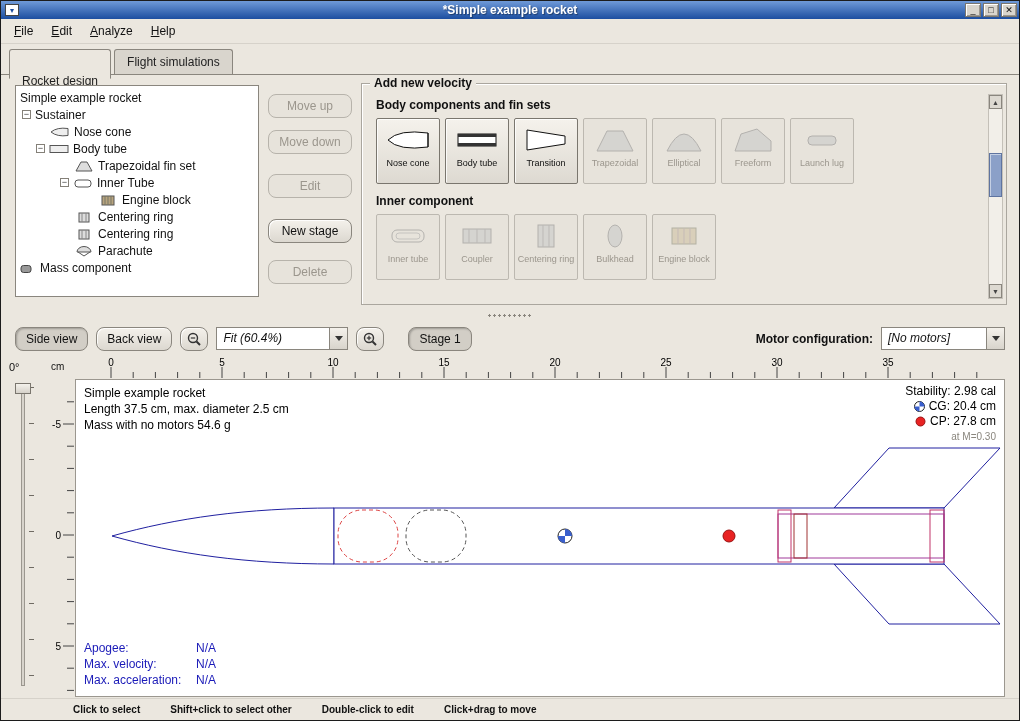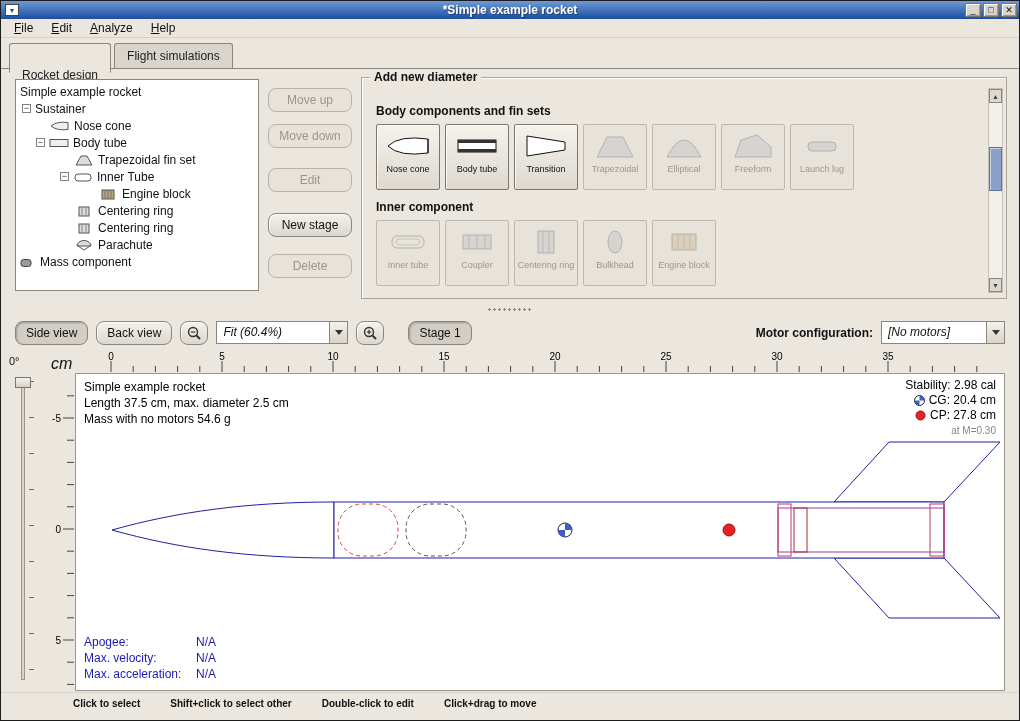--- a/index.html
+++ b/index.html
@@ -24,21 +24,21 @@
     position:absolute; left:0; right:0; text-align:center;
     color:#fff; font-size:12px; font-weight:bold; text-shadow:1px 1px 1px rgba(0,0,0,.4);
   }
   .win-btns { margin-left:auto; display:flex; gap:2px; z-index:2; }
   .win-btn {
     width:16px; height:14px; background:#d9d5cd; border:1px solid #7a766e;
     box-shadow:inset 1px 1px 0 #fff, inset -1px -1px 0 #9b978f;
     font-size:9px; line-height:12px; text-align:center; color:#111; cursor:default;
   }
   
-  .menubar { height:19px; display:flex; align-items:center; padding-left:4px;
+  .menubar { height:25px; display:flex; align-items:center; padding-left:4px;
     border-bottom:1px solid #d6d2ca; background:#ebe7df; }
   .menu-item { display:inline-block; padding:3px 9px; font-size:12px; color:#111; }
   .menu-item::first-letter { text-decoration:underline; }
   
   .tabstrip { height:31px; padding:5px 0 0 8px; border-bottom:1px solid #8a867e; display:flex; }
   .tab {
     font-size:12px; padding:5px 12px 4px; border:1px solid #8a867e; border-bottom:none;
     border-radius:3px 3px 0 0; background:#d9d5cd; color:#222; margin-right:3px;
   }
   .tab.active { background:#ebe7df; margin-bottom:-1px; padding-top:24px; border-bottom:1px solid #ebe7df; }
@@ -66,21 +66,21 @@
   .actions .btn { position:absolute; width:84px; height:24px; line-height:22px; }
   
   .group {
     position:absolute; left:360px; top:8px; width:646px; height:222px;
     border:1px solid #aaa69e; box-shadow:inset 1px 1px 0 #fff;
   }
   .group-title {
     position:absolute; top:-8px; left:8px; background:#ebe7df; padding:0 4px;
     font-size:12px; font-weight:bold; color:#111;
   }
-  .group-inner { padding:12px 26px 0 14px;margin-top:12px; }
+  .group-inner { padding:12px 26px 0 14px; }
   .section-label { font-size:12px; font-weight:bold; color:#111; margin:2px 0 6px; }
   .comp-row { display:flex; gap:5px; margin-bottom:10px; }
   .comp-btn {
     width:64px; height:66px; display:flex; flex-direction:column; align-items:center;
     padding-top:5px; background:linear-gradient(#f5f2ec,#ddd9d1);
     border:1px solid #7a766e; border-radius:2px; box-shadow:inset 1px 1px 0 rgba(255,255,255,.8);
     cursor:default;
   }
   .comp-btn.off { background:#e7e3db; border-color:#bcb8b0; box-shadow:none; }
   .comp-btn.off .comp-label { color:#9b968d; }
@@ -115,21 +115,21 @@
   
   .view-panel { position:relative; height:341px; }
   .rot-strip { position:absolute; left:0; top:0; bottom:0; width:46px; }
   .rot-label { position:absolute; left:8px; top:4px; font-size:11px; color:#111; }
   .rot-track { position:absolute; left:20px; top:30px; bottom:12px; width:4px;
     background:#d8d4cc; border:1px solid #9b978f; }
   .rot-ticks { position:absolute; left:28px; top:30px; bottom:12px; width:5px;
     background-image:repeating-linear-gradient(#6f6b63 0 1px, transparent 1px 36px); }
   .rot-handle { position:absolute; left:14px; top:26px; width:16px; height:11px;
     background:linear-gradient(#f4f1eb,#d6d2ca); border:1px solid #7a766e; }
-  .unit-label { position:absolute; left:50px; top:4px; font-size:16px; color:#111;font-style:italic; }
+  .unit-label { position:absolute; left:50px; top:4px; font-size:10px; color:#111; }
   .hruler { position:absolute; left:74px; top:0; width:930px; height:22px; }
   .vruler { position:absolute; left:46px; top:22px; width:28px; height:318px; }
   .canvas { position:absolute; left:74px; top:22px; width:930px; height:318px;
     background:#fff; border:1px solid #9b978f; }
   .info-tl { position:absolute; left:8px; top:5px; font-size:12px; line-height:16px; color:#000; }
   .info-tr { position:absolute; right:8px; top:4px; font-size:12px; line-height:15px; color:#000; text-align:right; }
   .info-tr .mach { font-size:10px; color:#8a867e; }
   .leg-row { display:flex; align-items:center; justify-content:flex-end; gap:4px; }
   .info-bl { position:absolute; left:8px; bottom:8px; font-size:12px; line-height:16px; color:#1a1ab8; }
   .info-bl .lab { display:inline-block; width:112px; }
@@ -243,21 +243,21 @@
 
     <div class="actions">
       <div class="btn disabled" style="top:9px">Move up</div>
       <div class="btn disabled" style="top:45px">Move down</div>
       <div class="btn disabled" style="top:89px">Edit</div>
       <div class="btn" style="top:134px">New stage</div>
       <div class="btn disabled" style="top:175px">Delete</div>
     </div>
 
     <div class="group">
-      <div class="group-title">Add new diameter</div>
+      <div class="group-title">Add new velocity</div>
       <div class="group-inner">
         <div class="section-label">Body components and fin sets</div>
         <div class="comp-row">
           <div class="comp-btn">
             <span class="comp-icon">
                 <svg width="44" height="30">
                   <path d="M2,15 Q13,4 42,8 L42,22 Q13,26 2,15 Z" fill="#fff" stroke="#111"></path>
                   <line x1="42" y1="8" x2="42" y2="22" stroke="#111"></line>
                 </svg>
               </span>

